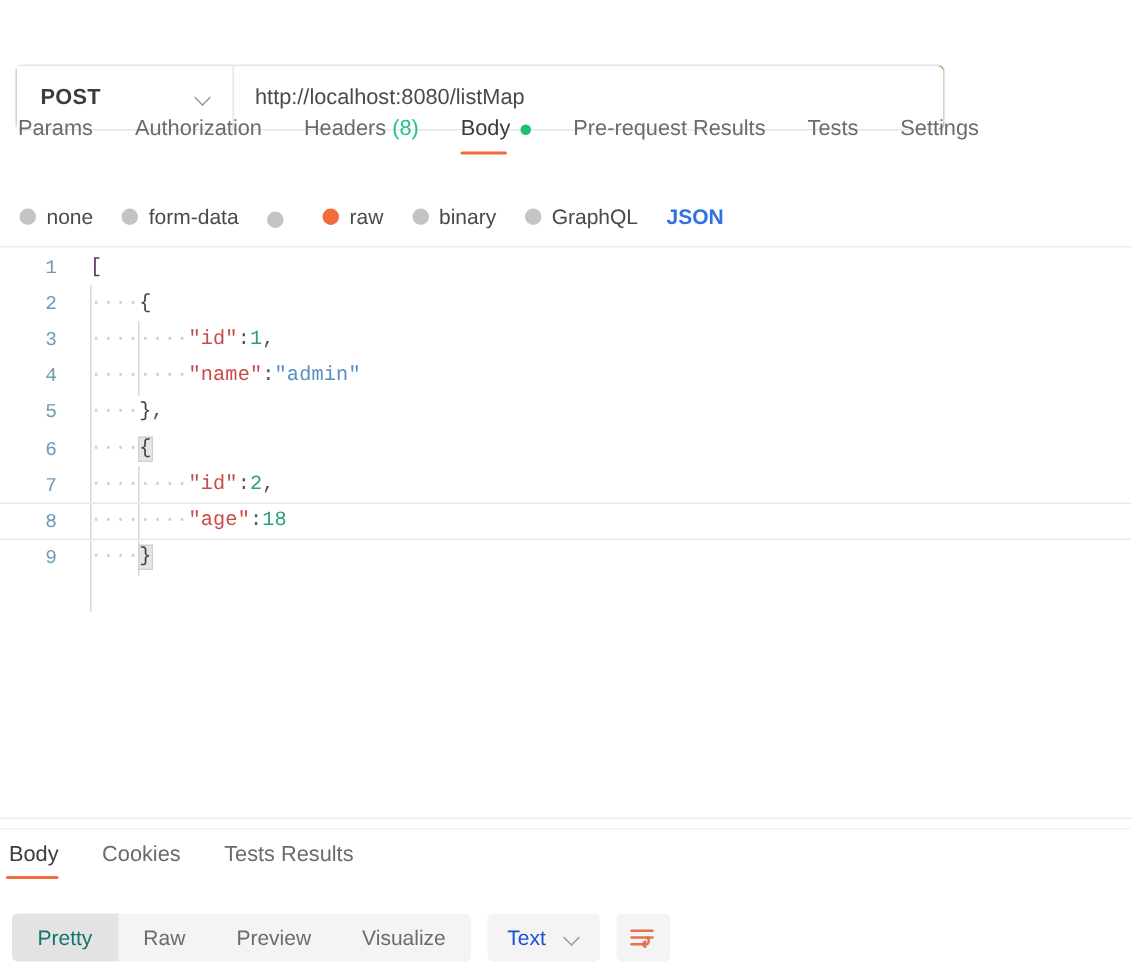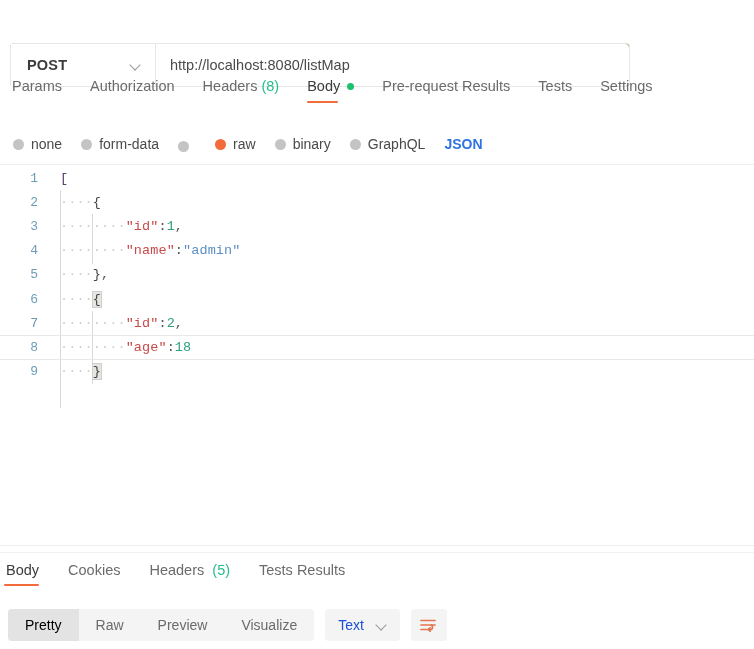--- a/index.html
+++ b/index.html
@@ -301,21 +301,21 @@
     padding: 0 17px;
     font-size: 14px;
     color: #6b6b6b;
     cursor: pointer;
     background: transparent;
     border: none;
     font-family: "Liberation Sans", sans-serif;
   }
   .seg-btn.active {
     background: #e3e3e3;
-    color: #000000;
+    color: #0f766e;
   }
   .fmt-select {
     display: flex;
     align-items: center;
     height: 32px;
     padding: 0 13px;
     margin-left: 11px;
     background: #f4f4f4;
     border-radius: 4px;
     font-size: 14px;
@@ -460,24 +460,20 @@
 
   <div class="divider" id="div-ed-bot"></div>
   <div class="divider" id="div-ed-bot2"></div>
 
   <div class="res-tabs">
     <div class="res-tab active">
       <span>Body</span>
     </div>
     <div class="res-tab">
       <span>Cookies</span>
-    </div>
-    <div class="res-tab">
-      <span>Headers</span>
-      <span class="tab-count">(5)</span>
     </div>
     <div class="res-tab">
       <span>Tests Results</span>
     </div>
   </div>
 
   <div class="res-toolbar">
     <div class="seg">
       <button class="seg-btn active">Pretty</button>
       <button class="seg-btn">Raw</button>

